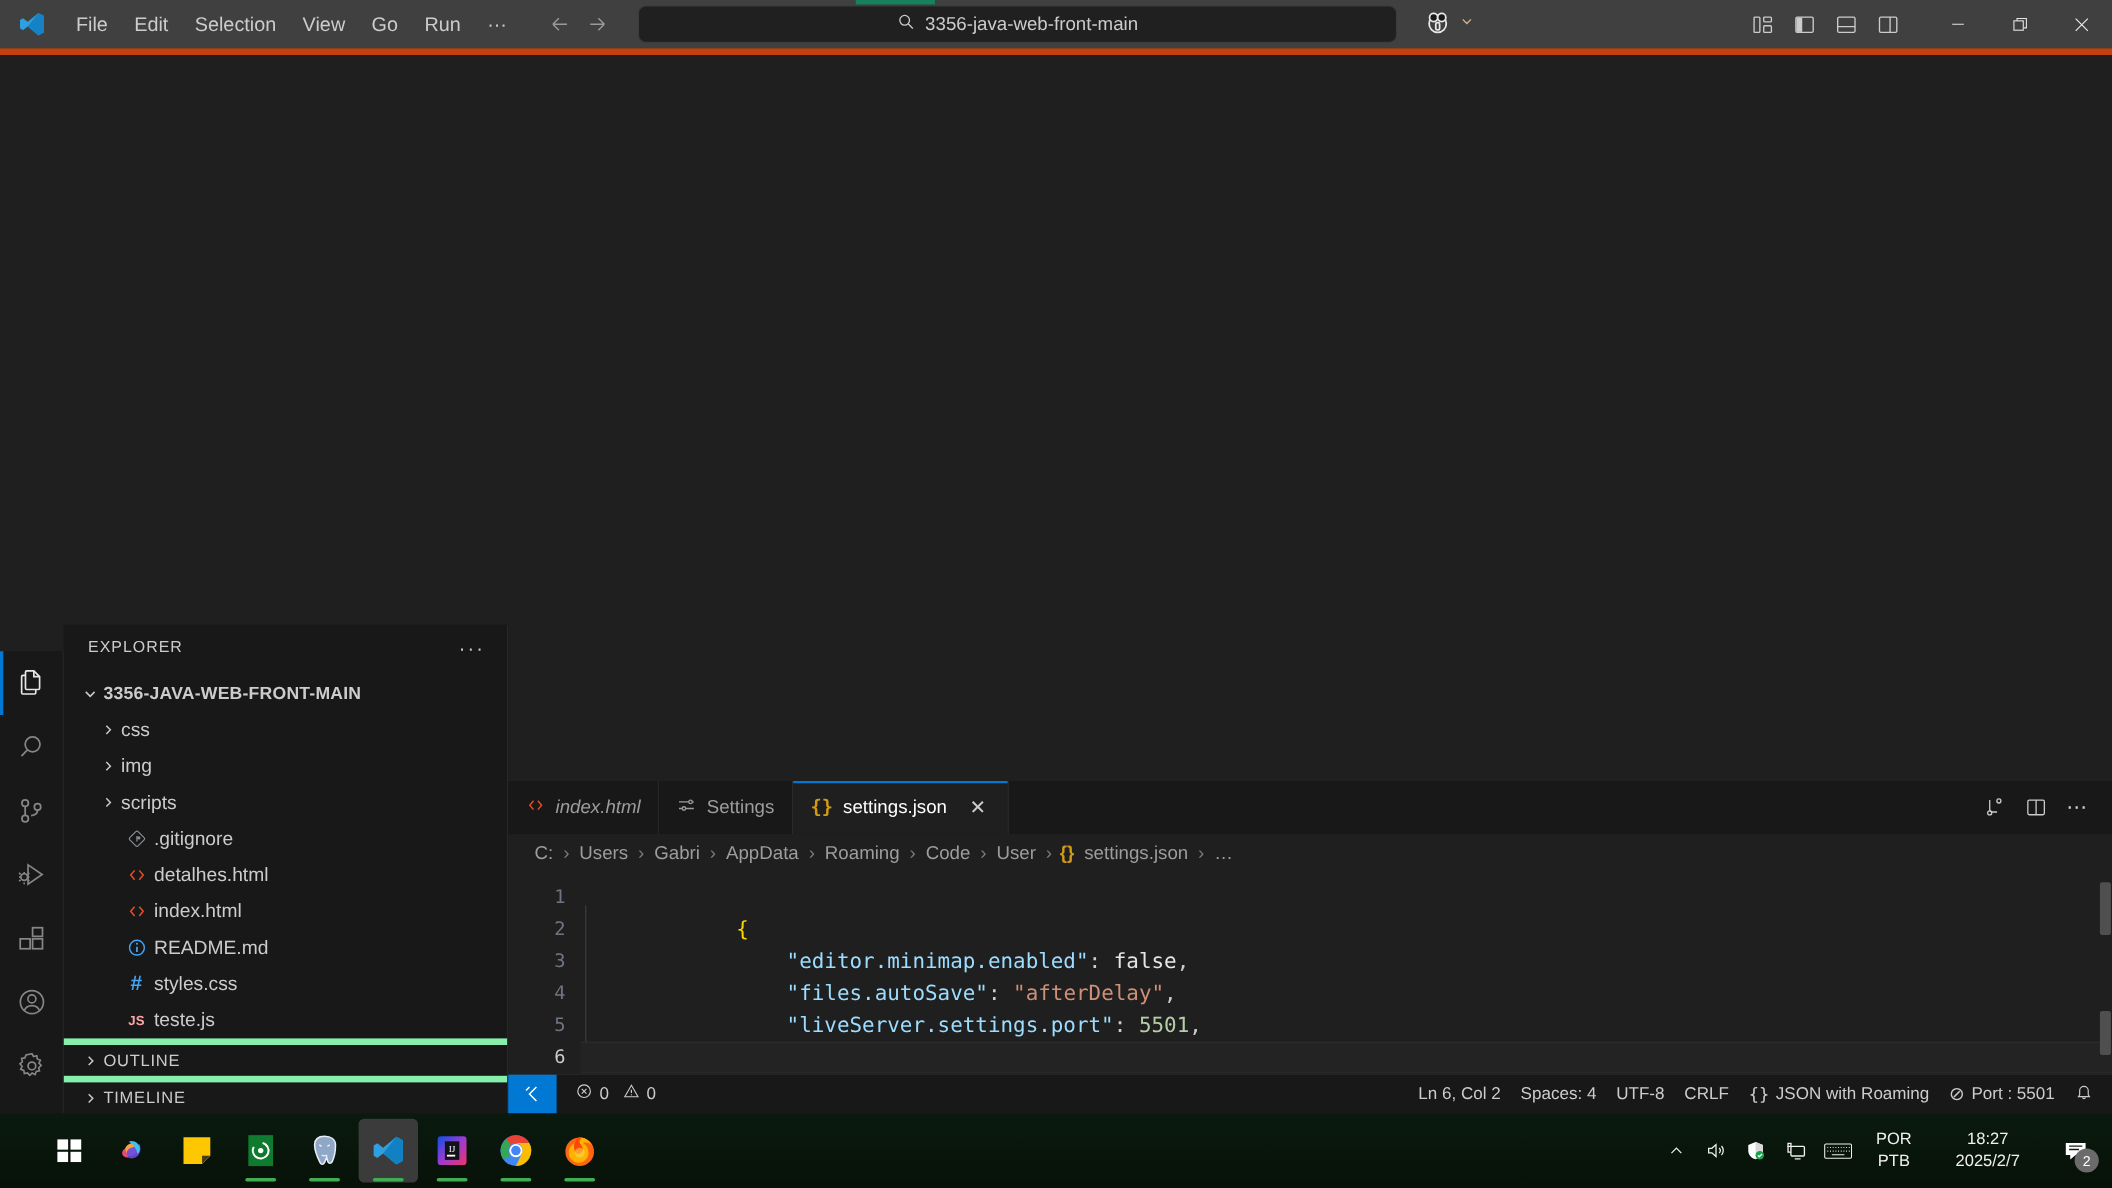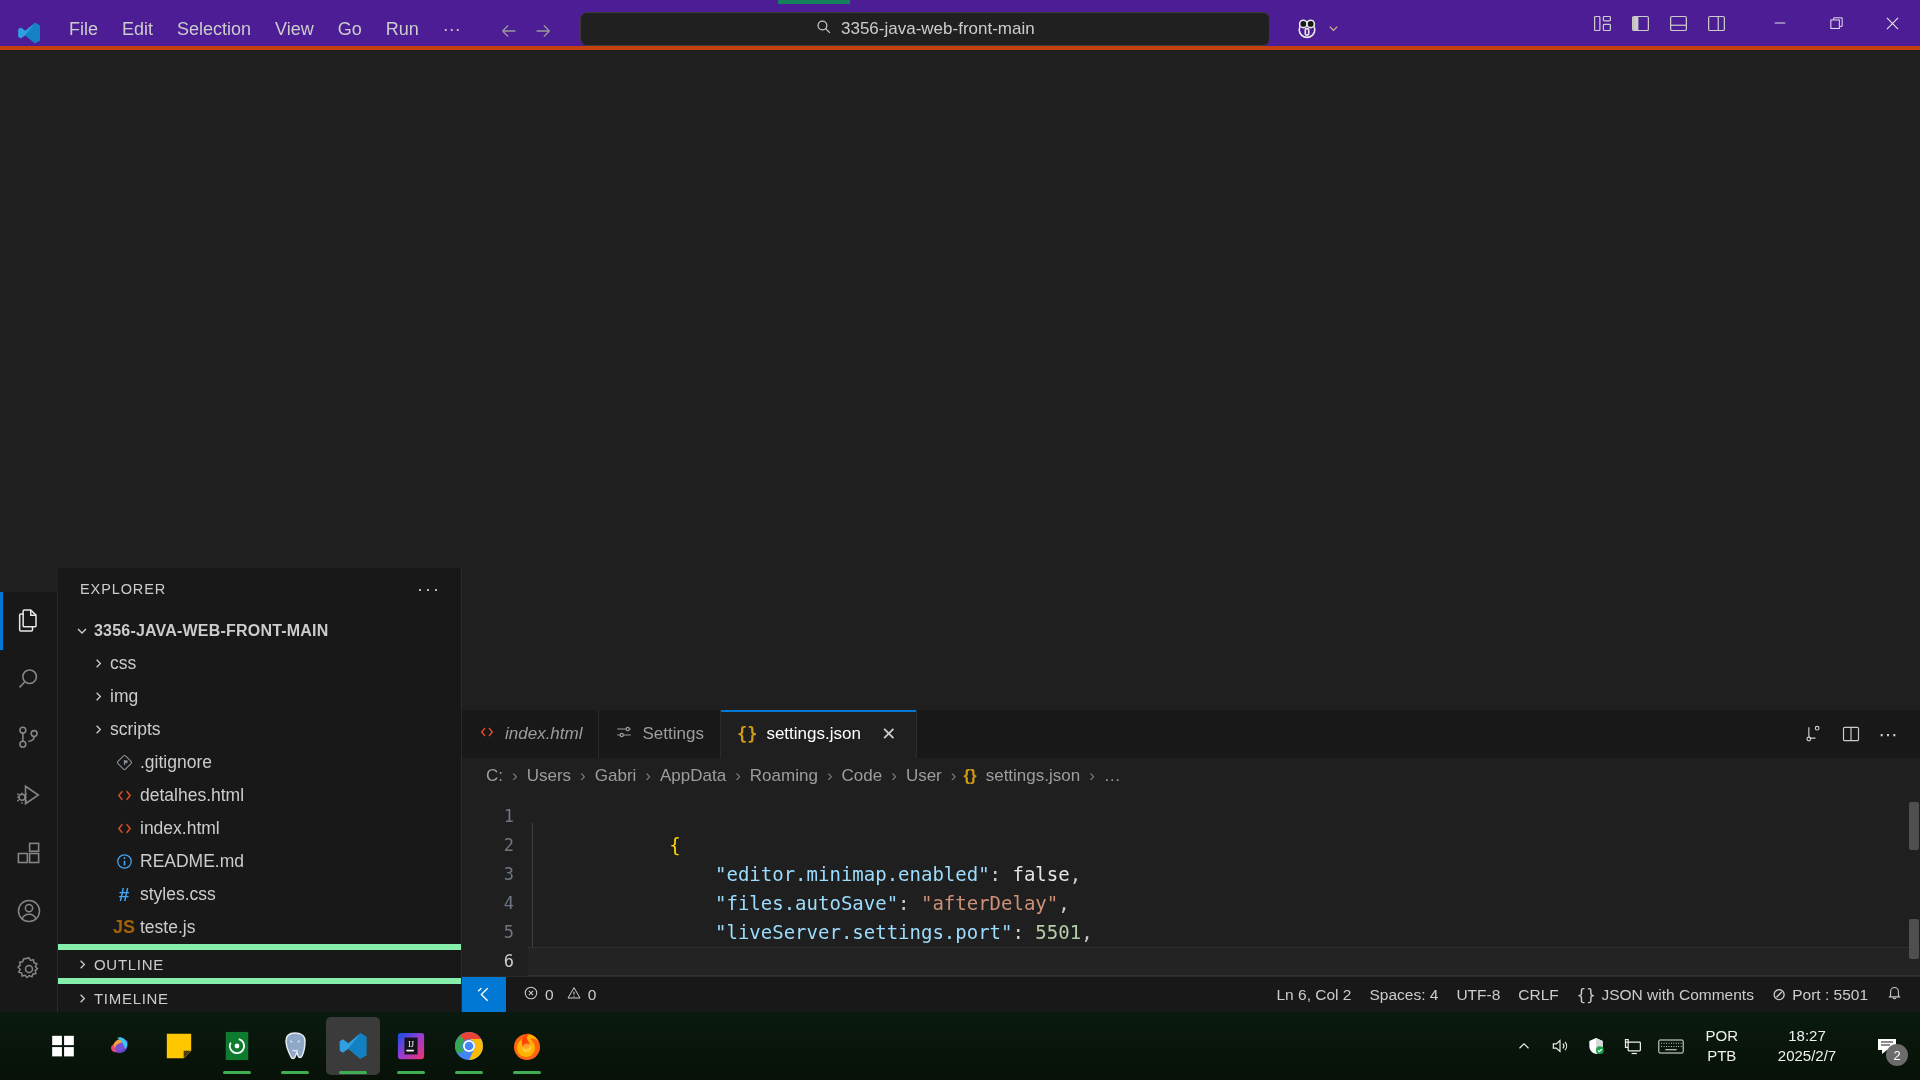--- a/index.html
+++ b/index.html
@@ -6,22 +6,22 @@
   html,body { width:1920px; height:1080px; overflow:hidden; }
   body {
     font-family:"Liberation Sans", sans-serif;
     background:#1f1f1f; color:#cccccc;
     font-size:17px; -webkit-font-smoothing:antialiased;
   }
   .app { position:relative; width:1920px; height:1080px; display:flex; flex-direction:column; }
 
   
   .titlebar {
-    height:50px; background:#4c1d95; display:flex; align-items:flex-end;
-    flex:0 0 50px; position:relative; border-bottom:4px solid #c2410c;
+    height:50px; background:#404040; display:flex; align-items:center;
+    flex:0 0 50px; position:relative; border-bottom:6px solid #c2410c;
   }
   .green-progress {
     position:absolute; top:0; left:778px; width:72px; height:4px; background:#16825d;
   }
   .vscode-logo { width:58px; display:flex; align-items:center; justify-content:center; }
   .menu { display:flex; align-items:center; gap:2px; }
   .menu-item {
     padding:4px 11px; font-size:18px; color:#cccccc; border-radius:4px; cursor:default;
     line-height:26px; white-space:nowrap;
   }
@@ -420,21 +420,21 @@
           </span>
           <span>README.md</span>
         </div>
         <div class="row lvl1">
           <span class="twisty"></span>
           <span class="ficon" style="color:#42a5f5;font-size:19px;">#</span>
           <span>styles.css</span>
         </div>
         <div class="row lvl1">
           <span class="twisty"></span>
-          <span class="ficon" style="color:#a16207;font-size:18px;">JS</span>
+          <span class="ficon" style="color:#fca5a5;font-size:12px;">JS</span>
           <span>teste.js</span>
         </div>
       </div>
 
       <div class="sb-footer">
         <div class="srow">
           <span class="twisty">
             <svg width="15" height="15" viewBox="0 0 24 24" fill="none" stroke="currentColor" stroke-width="2.1">
                 <path d="M9 6l6 6-6 6"></path>
               </svg>
@@ -588,21 +588,21 @@
           <span>0</span>
         </div>
 
         <div class="sb-right">
           <div class="sb-item">Ln 6, Col 2</div>
           <div class="sb-item">Spaces: 4</div>
           <div class="sb-item">UTF-8</div>
           <div class="sb-item">CRLF</div>
           <div class="sb-item">
             <span style="color:#cccccc;font-family:'DejaVu Sans Mono',monospace;">{}</span>
-            <span>JSON with Comments</span>
+            <span>JSON with Roaming</span>
           </div>
           <div class="sb-item">
             <span style="font-size:17px;">⊘</span>
             <span>Port : 5501</span>
           </div>
           <div class="sb-item">
             <span>
               <svg width="17" height="17" viewBox="0 0 24 24" fill="none" stroke="#cccccc" stroke-width="1.5">
                 <path d="M6.5 16V10.5a5.5 5.5 0 0 1 11 0V16l1.5 2.2H5z"></path>
                   <path d="M10 19.5a2.2 2.2 0 0 0 4 0"></path>

